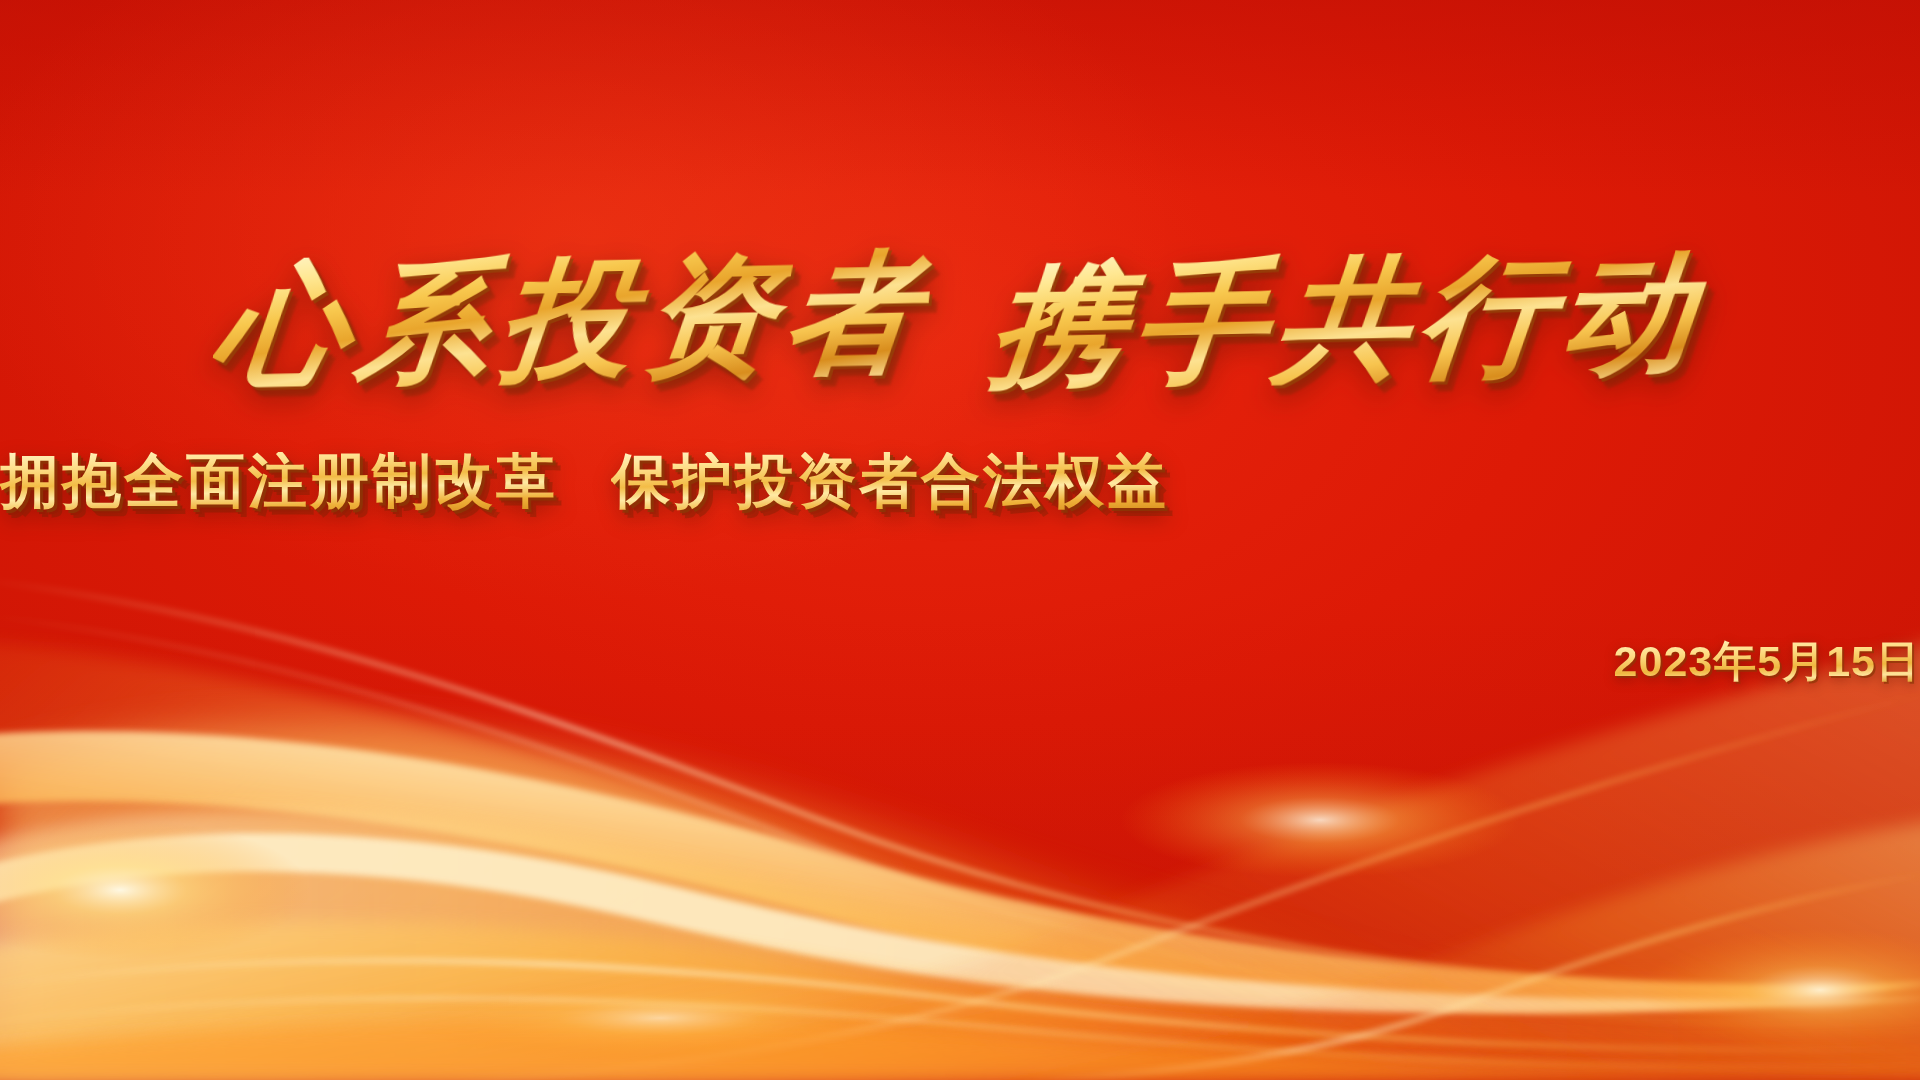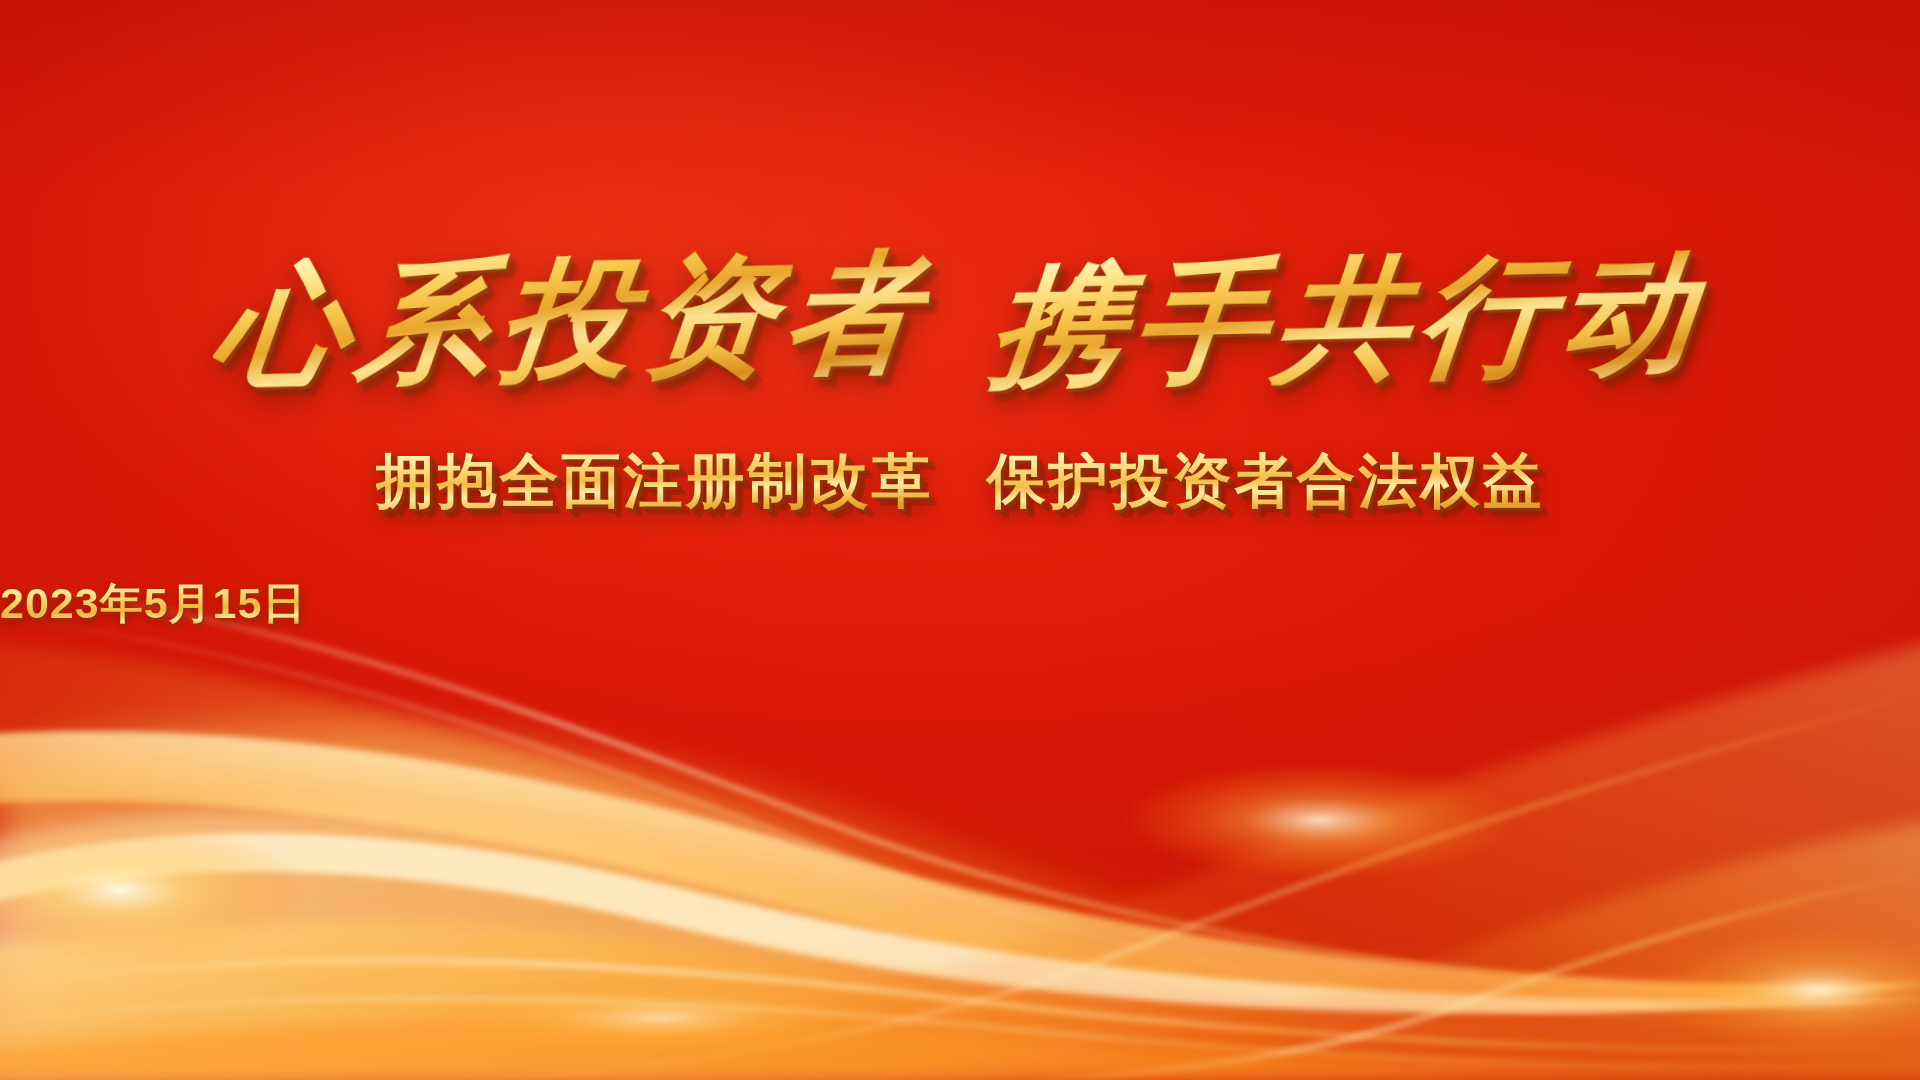--- a/index.html
+++ b/index.html
@@ -61,41 +61,41 @@
     -webkit-text-fill-color:transparent;
     filter:
       drop-shadow(3px 3px 0 rgba(148,70,8,.75))
       drop-shadow(6px 7px 1px rgba(110,40,4,.45))
       drop-shadow(0 8px 14px rgba(90,16,2,.45));
   }
   .hero .gap{display:inline-block;width:58px;}
 
   .subtitle{
     position:absolute;left:0;right:0;top:452px;
-    text-align:center;line-height:1;white-space:nowrap;
+    text-align:left;line-height:1;white-space:nowrap;
   }
   .subtitle .sub-text{
     display:inline-block;
     font-size:59px;font-weight:700;letter-spacing:3px;
     color:#ffd86a;
     background:linear-gradient(178deg,
         #fff3c2 0%, #ffe291 20%, #f3bc46 46%,
         #ffeaa4 62%, #efb13a 82%, #d98f1e 100%);
     -webkit-background-clip:text;background-clip:text;
     -webkit-text-fill-color:transparent;
     filter:
       drop-shadow(3px 3px 0 rgba(140,56,6,.80))
       drop-shadow(5px 5px 0 rgba(108,36,3,.45))
       drop-shadow(0 6px 10px rgba(90,16,2,.40));
   }
   .subtitle .sgap{display:inline-block;width:44px;}
 
   .date{
-    position:absolute;left:0;right:0;top:582px;
-    text-align:left;line-height:1;white-space:nowrap;
+    position:absolute;left:0;right:0;top:640px;
+    text-align:right;line-height:1;white-space:nowrap;
   }
   .date .date-text{
     display:inline-block;
     font-size:43px;font-weight:700;letter-spacing:1px;
     color:#ffd873;
     background:linear-gradient(178deg,#fff2bd 0%,#ffdd86 30%,#f0b63f 62%,#ffe49b 82%,#dd9a22 100%);
     -webkit-background-clip:text;background-clip:text;
     -webkit-text-fill-color:transparent;
     filter:drop-shadow(2px 2px 0 rgba(140,56,6,.70)) drop-shadow(0 3px 6px rgba(90,16,2,.40));
   }

